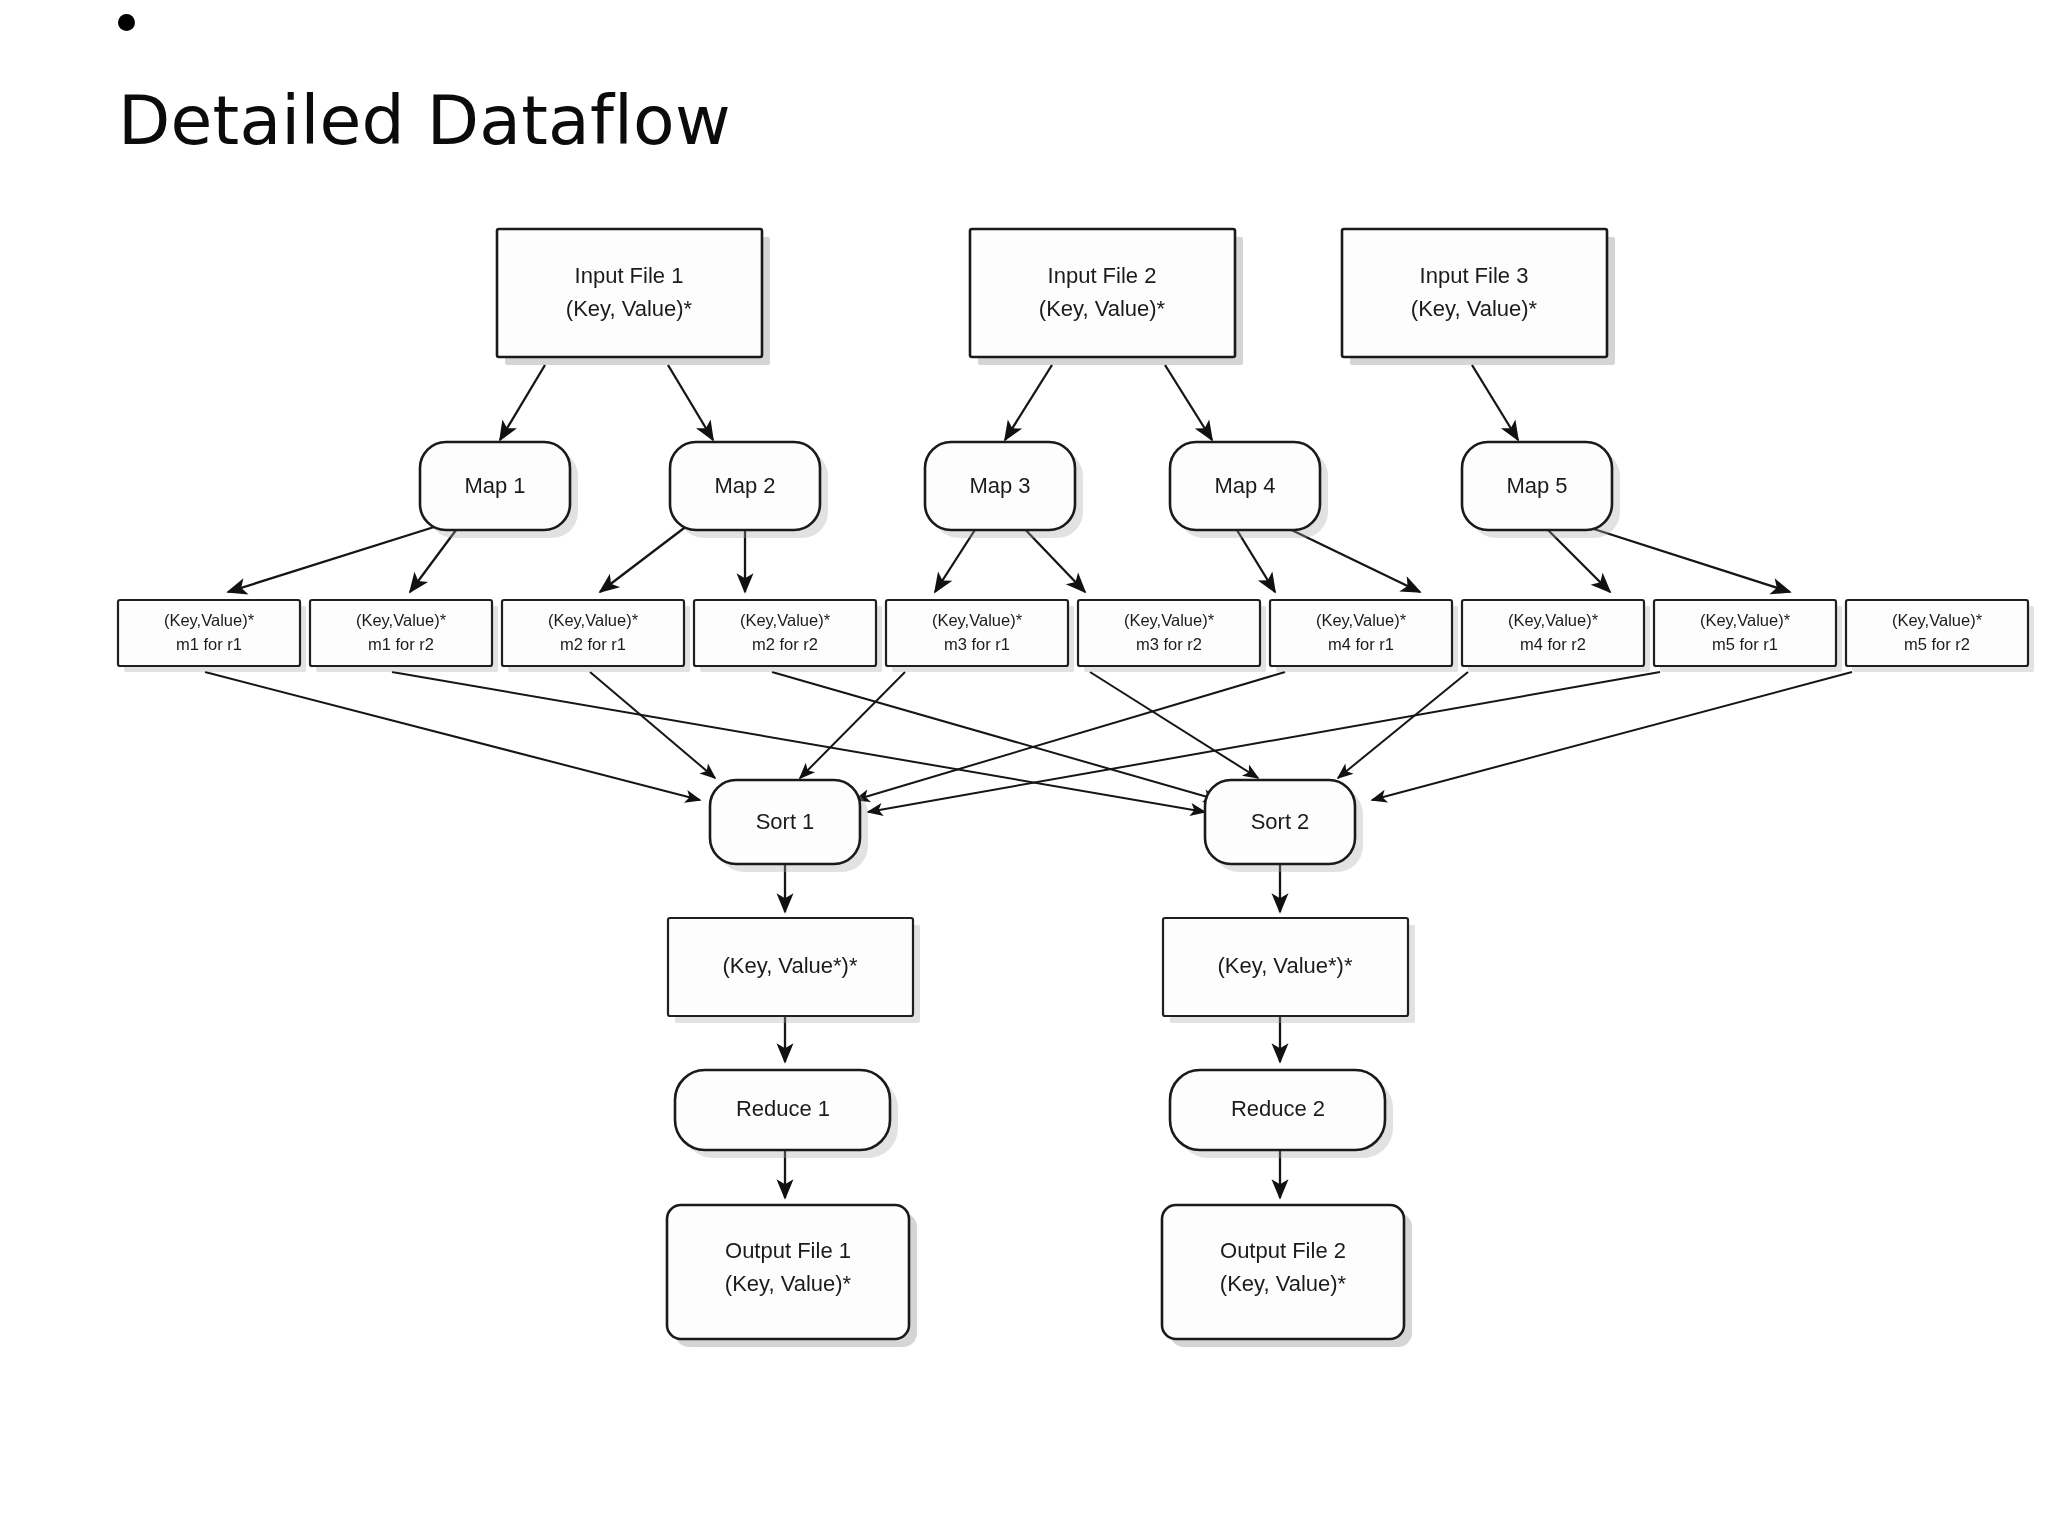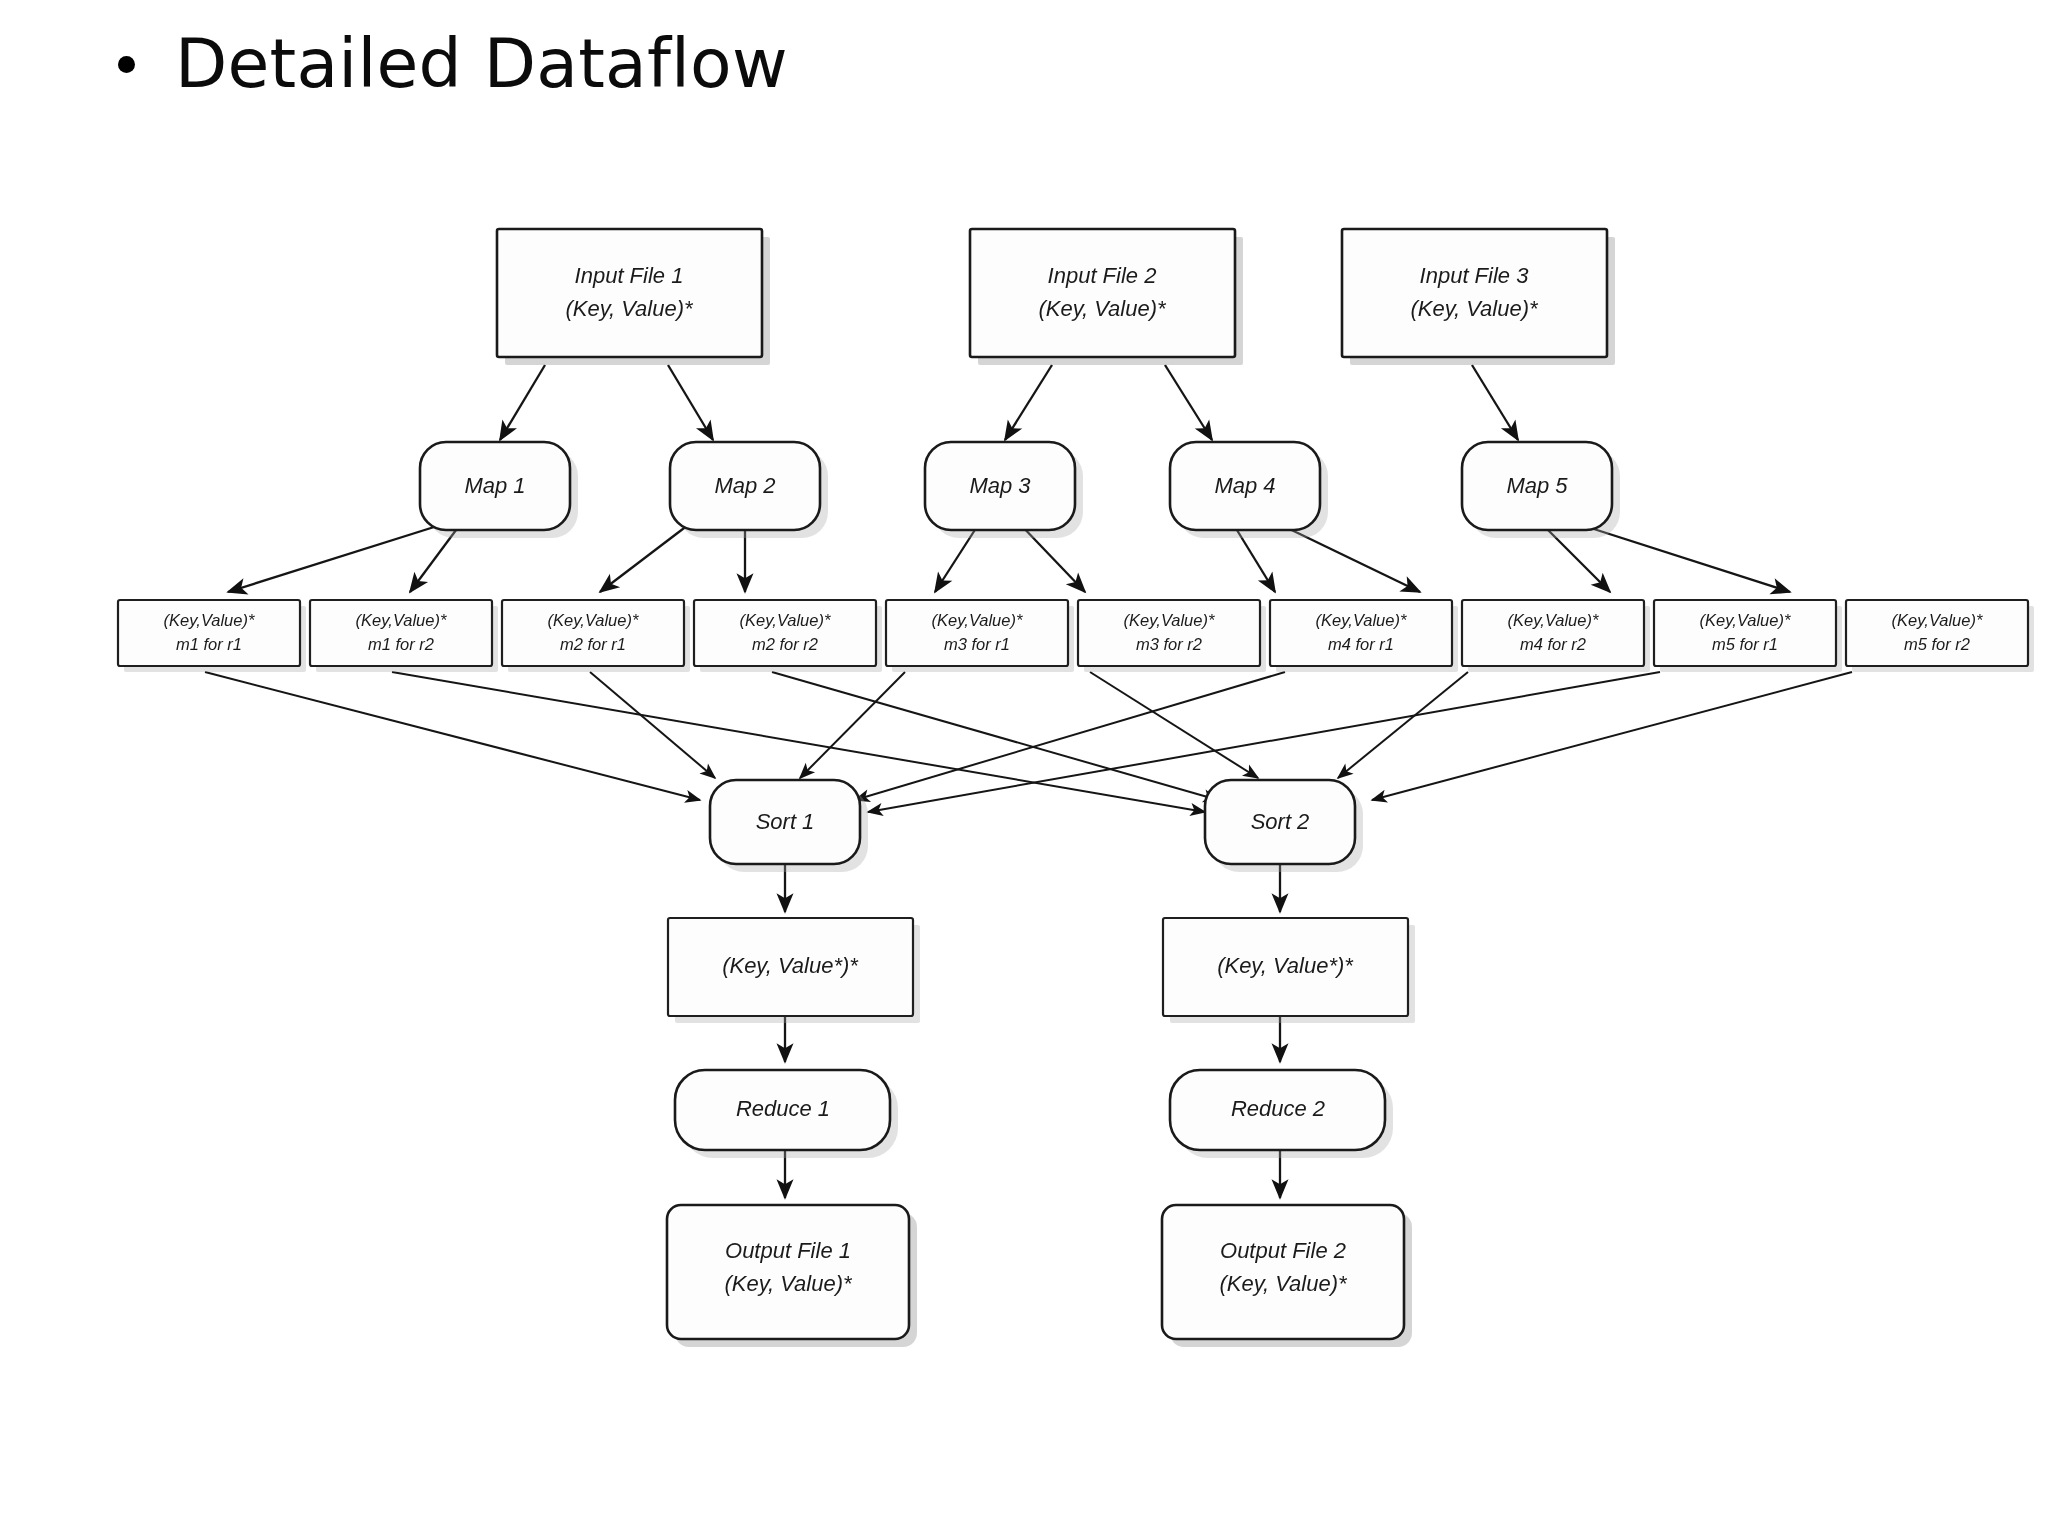--- a/index.html
+++ b/index.html
@@ -22,20 +22,21 @@
   }
 
   
   #title-row {
     position: absolute;
     left: 118px;
     top: 28px;
     display: flex;
     align-items: baseline;
     gap: 40px;
+    flex-direction: column;
   }
   #title-bullet {
     width: 17px;
     height: 17px;
     border-radius: 50%;
     background: #000000;
     position: relative;
     top: -14px;
     flex: 0 0 auto;
   }
@@ -49,21 +50,20 @@
     font-family: "DejaVu Sans", sans-serif;
   }
 
   
   #diagram-wrap {
     position: absolute;
     left: 0;
     top: 0;
     width: 2048px;
     height: 1115px;
-    font-style: italic;
   }
   svg#flow {
     display: block;
     width: 2048px;
     height: 1536px;
   }
 
   .node-box {
     fill: #fdfdfd;
     stroke: #1a1a1a;

